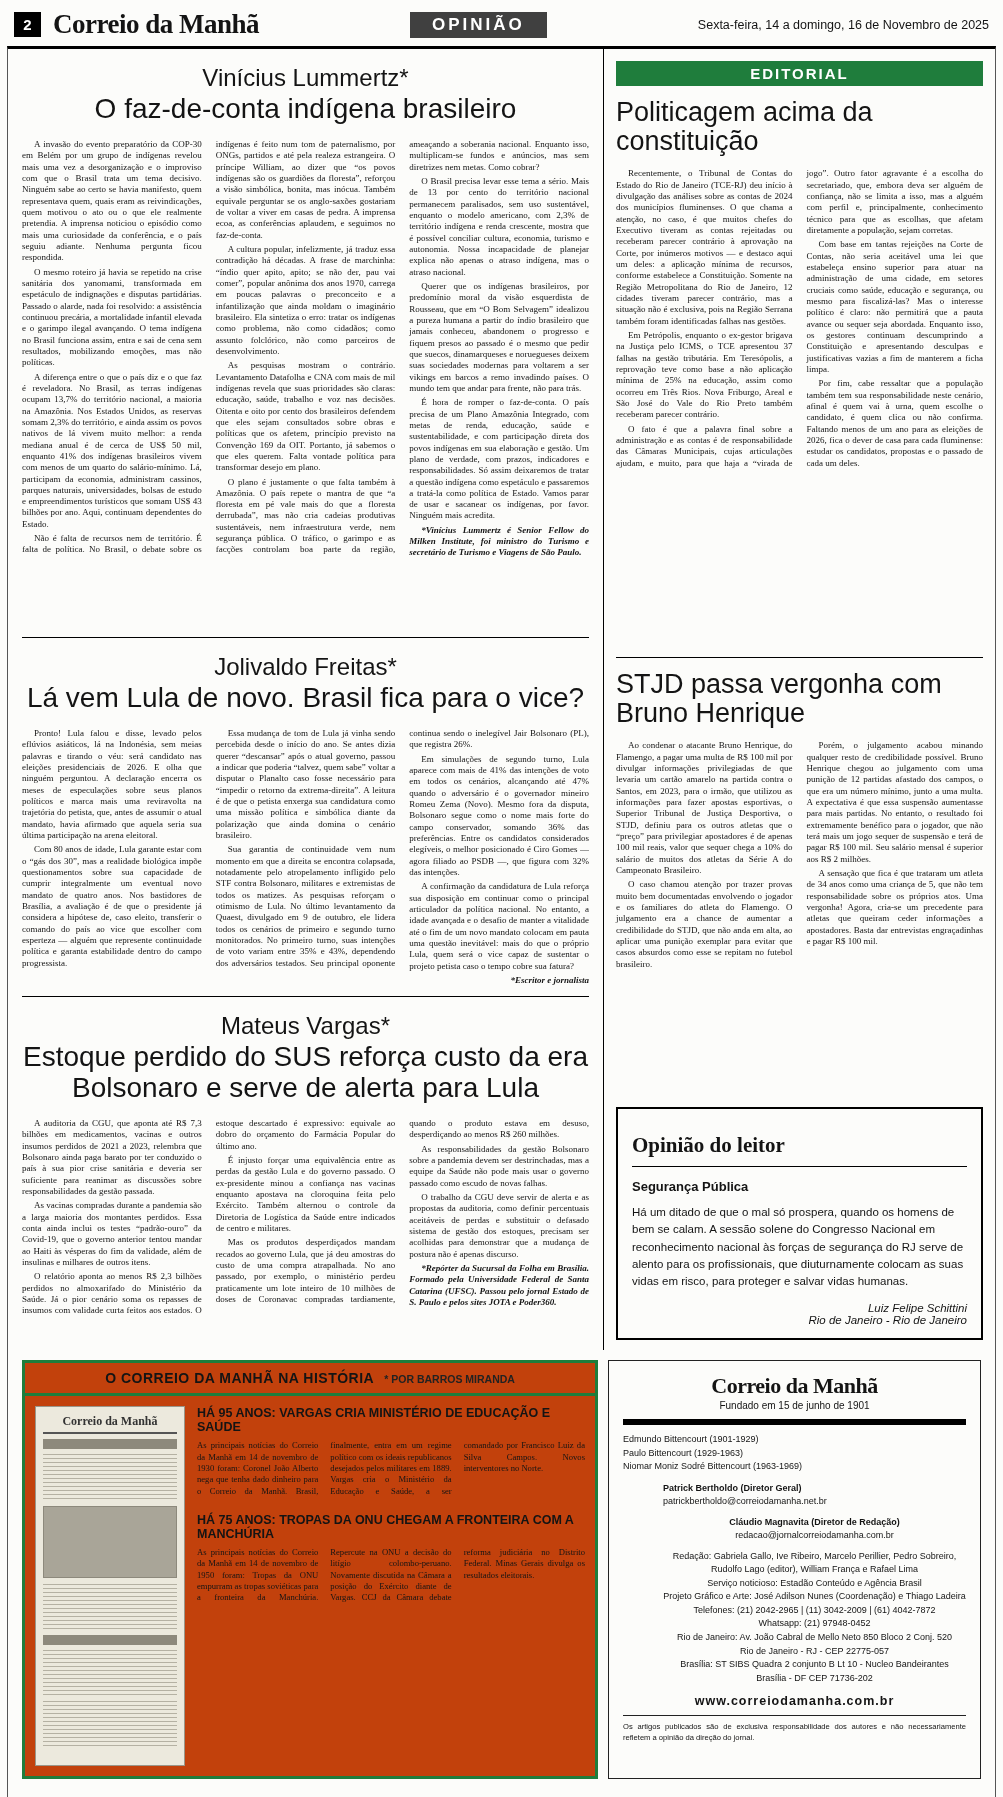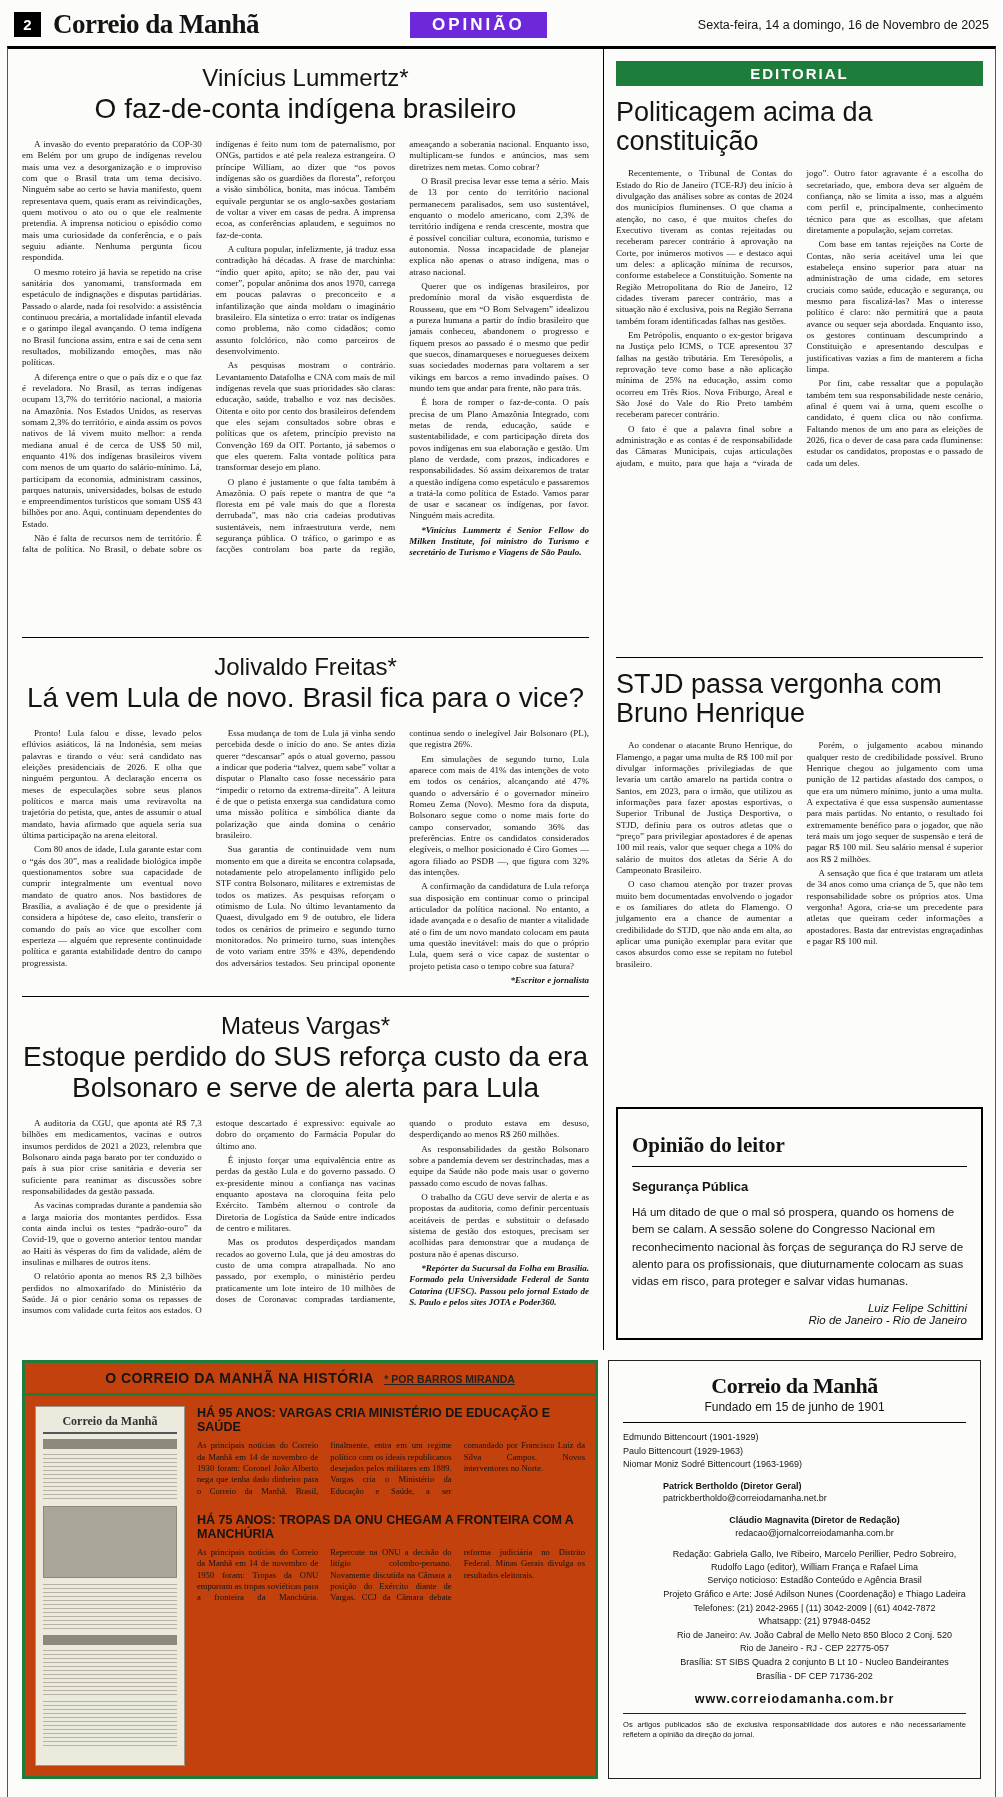--- a/index.html
+++ b/index.html
@@ -12,21 +12,21 @@
   *{box-sizing:border-box;}
   body{margin:0;background:#ffffff;font-family:var(--serif);color:var(--ink);}
   .page{width:1003px;min-height:1797px;margin:0 auto;background:var(--paper);overflow:hidden;}
 
   
   .header{display:flex;align-items:center;padding:9px 14px 6px;gap:12px;}
   .page-num{width:27px;height:25px;background:#000;color:#fff;font:700 15px var(--sans);
             display:flex;align-items:center;justify-content:center;flex:0 0 auto;}
   .logo-top{font:700 27px var(--serif);letter-spacing:-0.5px;white-space:nowrap;}
   .spacer{flex:1;}
-  .section-badge{background:#6d28d9;color:#fff;font:700 17px var(--sans);letter-spacing:3px;
+  .section-badge{background:#404040;color:#fff;font:700 17px var(--sans);letter-spacing:3px;
             padding:3px 22px;white-space:nowrap;}
   .edition-date{font:400 12.5px var(--sans);white-space:nowrap;}
 
   
   .body-wrap{margin:0 7px 0;border-top:3px solid #000;border-left:1px solid #555;border-right:1px solid #555;}
 
   .main{display:grid;grid-template-columns:1fr 392px;}
   .main-left{padding:0 14px 8px;}
   .main-right{border-left:1px solid #000;padding:10px 12px 10px;}
 
@@ -58,38 +58,38 @@
   .letter-body{font:400 11.5px/1.5 var(--sans);margin:0 0 12px;text-align:left;}
   .letter-sig{font:italic 400 11.5px var(--sans);text-align:right;margin:0;}
 
   
   .bottom{display:grid;grid-template-columns:576px 1fr;gap:10px;padding:10px 14px 18px;}
 
   .history-box{border:3px solid var(--green);min-height:412px;background:#c2410c;}
   .history-head{display:flex;justify-content:center;align-items:baseline;gap:10px;
             padding:7px 8px;border-bottom:3px solid var(--green);}
   .history-title{font:700 14px var(--sans);letter-spacing:.5px;}
-  .history-byline{font:700 10.5px var(--sans);color:#222;text-decoration:underline;}
+  .history-byline{font:700 10.5px var(--sans);color:#222;}
   .history-content{display:flex;gap:12px;padding:10px;}
   .hist-thumb{width:150px;min-height:360px;background:#ece9dd;border:1px solid #9a968a;
             padding:7px;flex:0 0 auto;}
   .thumb-masthead{font:700 12px var(--serif);text-align:center;border-bottom:2px solid #555;
             padding-bottom:3px;margin-bottom:5px;color:#333;}
   .thumb-headline{height:10px;background:#8d897c;margin:5px 0;}
   .thumb-photo{height:72px;background:#a9a598;border:1px solid #8d897c;margin:6px 0;}
   .thumb-lines{height:46px;margin:5px 0;
             background:repeating-linear-gradient(#b5b1a3 0 1px,transparent 1px 4px);}
   .hist-items{flex:1;min-width:0;}
   .hist-item + .hist-item{margin-top:16px;}
   .hist-headline{font:700 12.5px var(--sans);margin:0 0 6px;}
   .hist-body{columns:3;column-gap:12px;font:400 8.6px/1.32 var(--serif);text-align:justify;margin:0;}
 
   .masthead-box{border:1px solid #222;padding:10px 14px;font-family:var(--sans);font-size:9px;line-height:1.4;}
   .mb-logo{font:700 22px var(--serif);text-align:center;margin:2px 0 0;letter-spacing:-0.5px;}
-  .mb-founded{font-size:12px;text-align:center;border-bottom:1px solid #000000;padding-bottom:6px;margin:0 0 8px;}
+  .mb-founded{font-size:10px;text-align:center;border-bottom:6px solid #000000;padding-bottom:6px;margin:0 0 8px;}
   .mb-founders div{margin:0 0 1px;}
   .mb-block{margin-top:9px;margin-left:40px;}
   .bold{font-weight:700;}
   .mb-center{text-align:center;}
   .mb-line{margin:0 0 1px;}
   .mb-site{font:700 12.5px var(--sans);text-align:center;letter-spacing:1px;margin:10px 0 7px;display:block;color:var(--ink);text-decoration:none;}
   .mb-disclaimer{font-size:7.6px;border-top:1px solid #222;padding-top:6px;text-align:justify;line-height:1.35;}
   a.email{color:var(--ink);text-decoration:none;}
 </style>
 </head>

